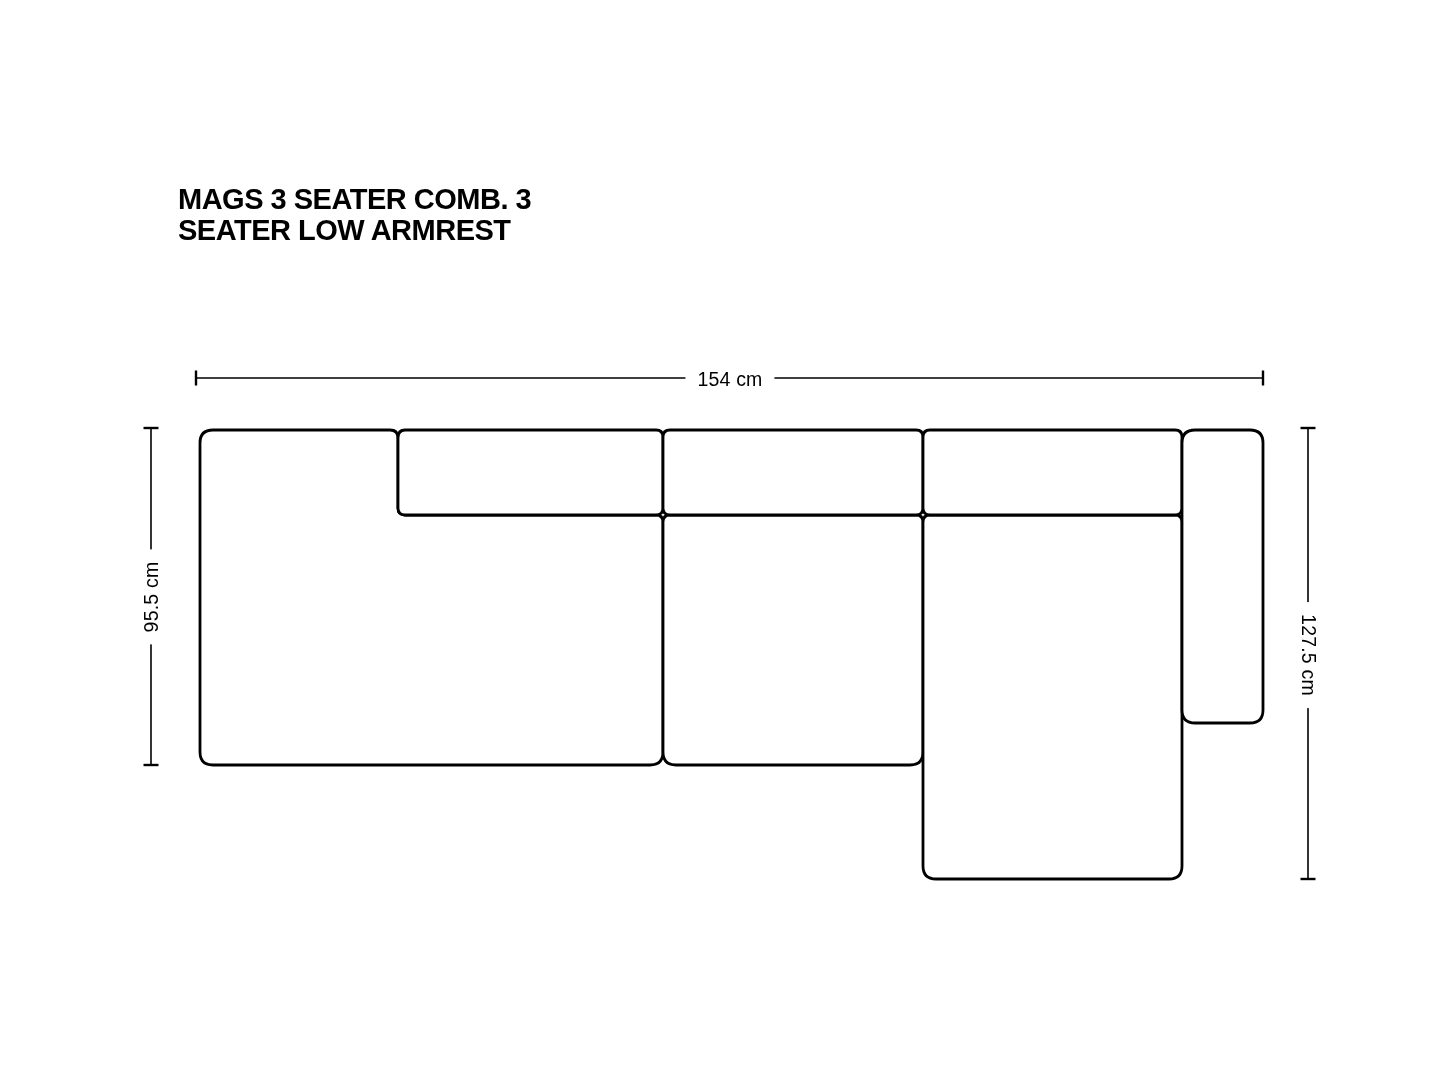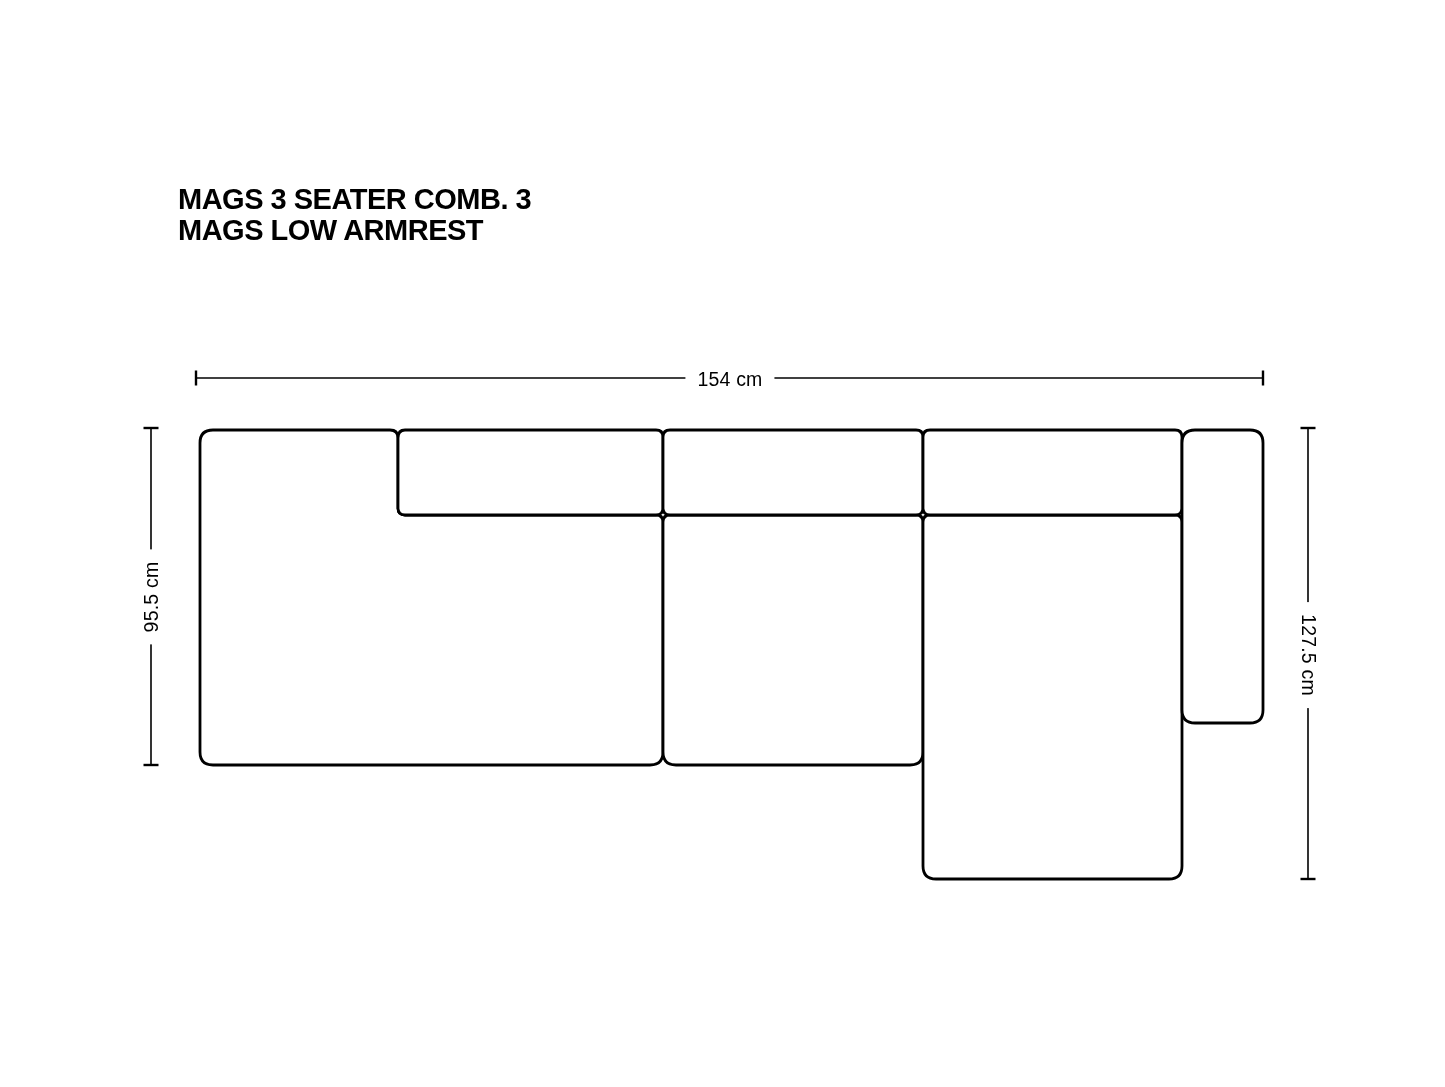--- a/index.html
+++ b/index.html
@@ -67,21 +67,21 @@
     transform: translate(-50%, -50%) rotate(90deg);
   }
 </style>
 </head>
 <body>
 
 <div class="canvas">
 
   <div class="title-block">
     <div>MAGS 3 SEATER COMB. 3</div>
-    <div>MAGS LOW ARMREST</div>
+    <div>SEATER LOW ARMREST</div>
   </div>
 
   <svg class="diagram-svg" viewBox="0 0 1445 1087">
 
     <g>
 
       <path class="sofa-shape" d="M 213,430 L 390,430 Q 398,430 398,438 L 398,508 Q 398,515 405,515
            L 656,515 Q 663,515 663,522 L 663,752 Q 663,765 650,765
            L 213,765 Q 200,765 200,752 L 200,443 Q 200,430 213,430 Z"></path>
 

